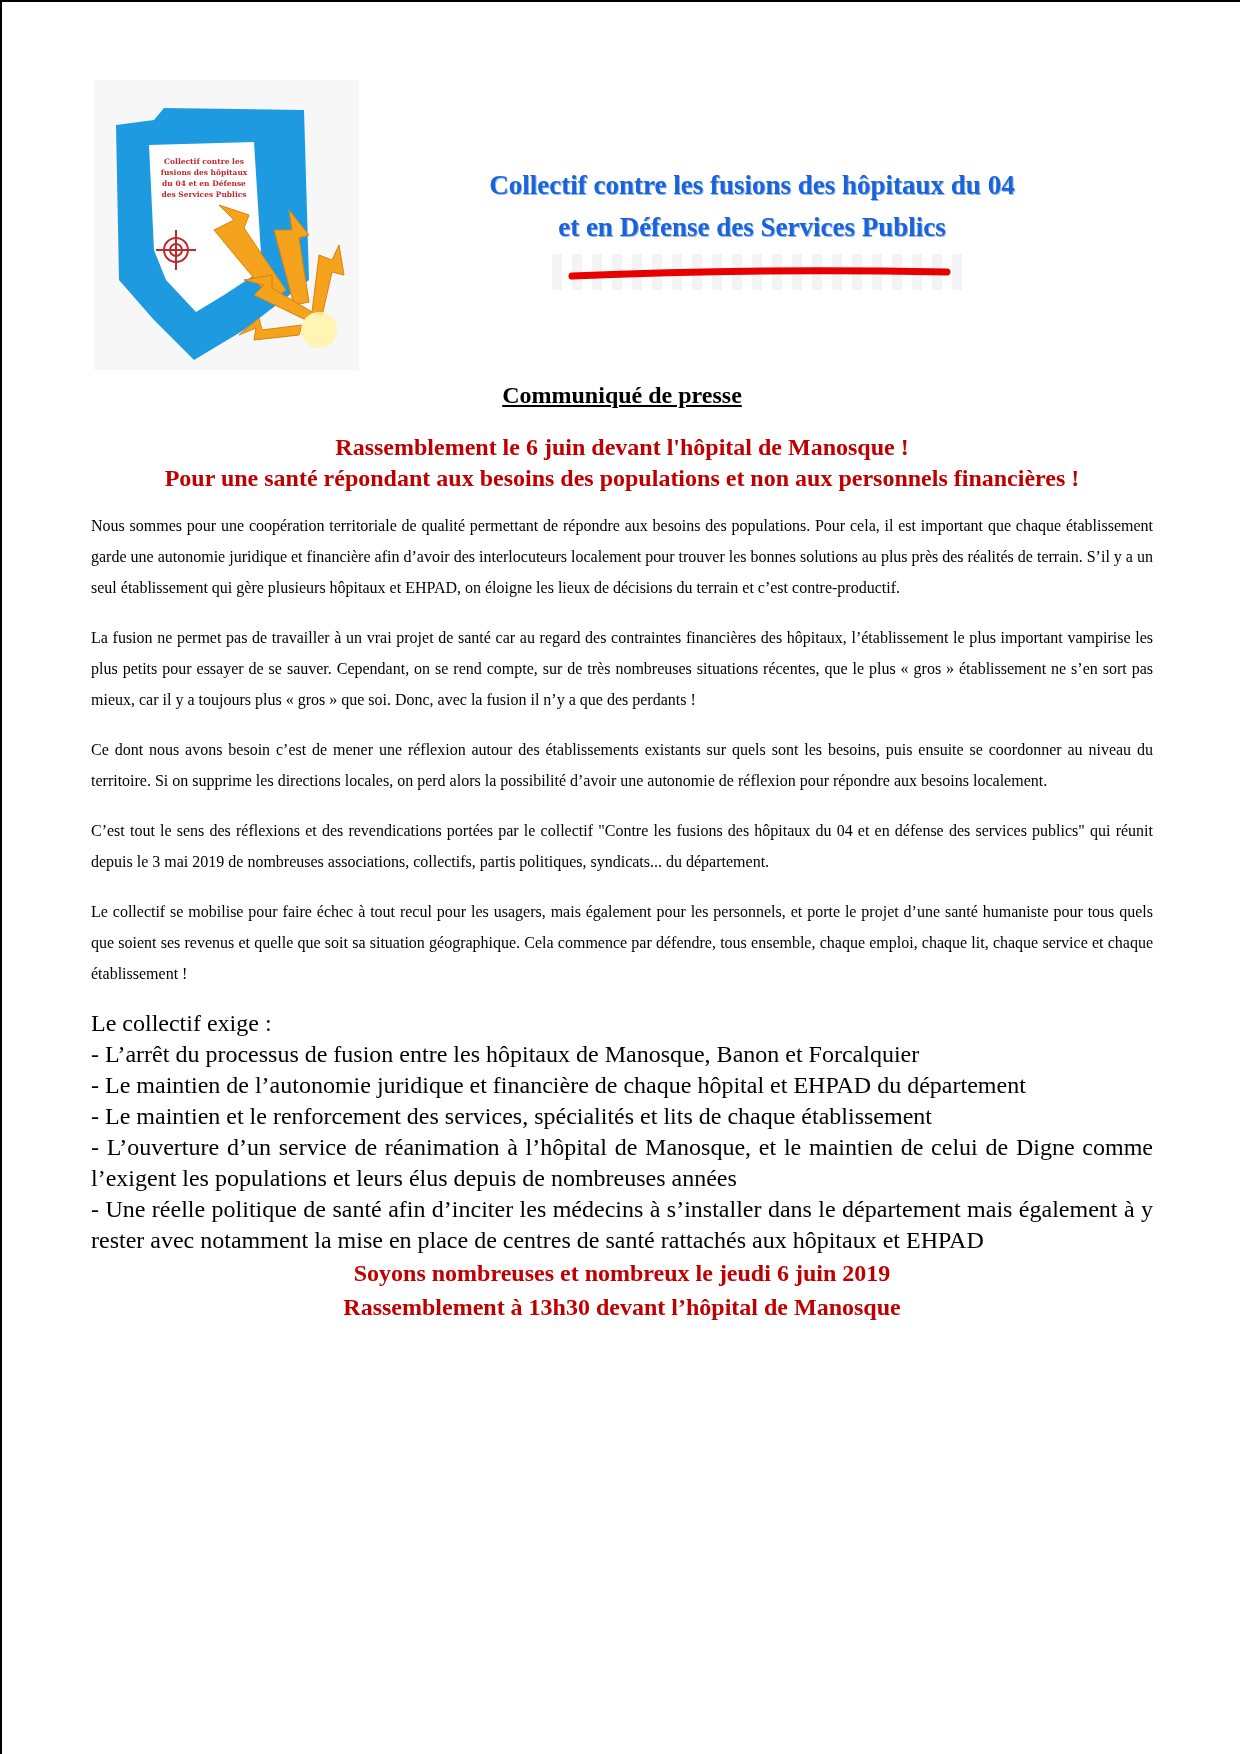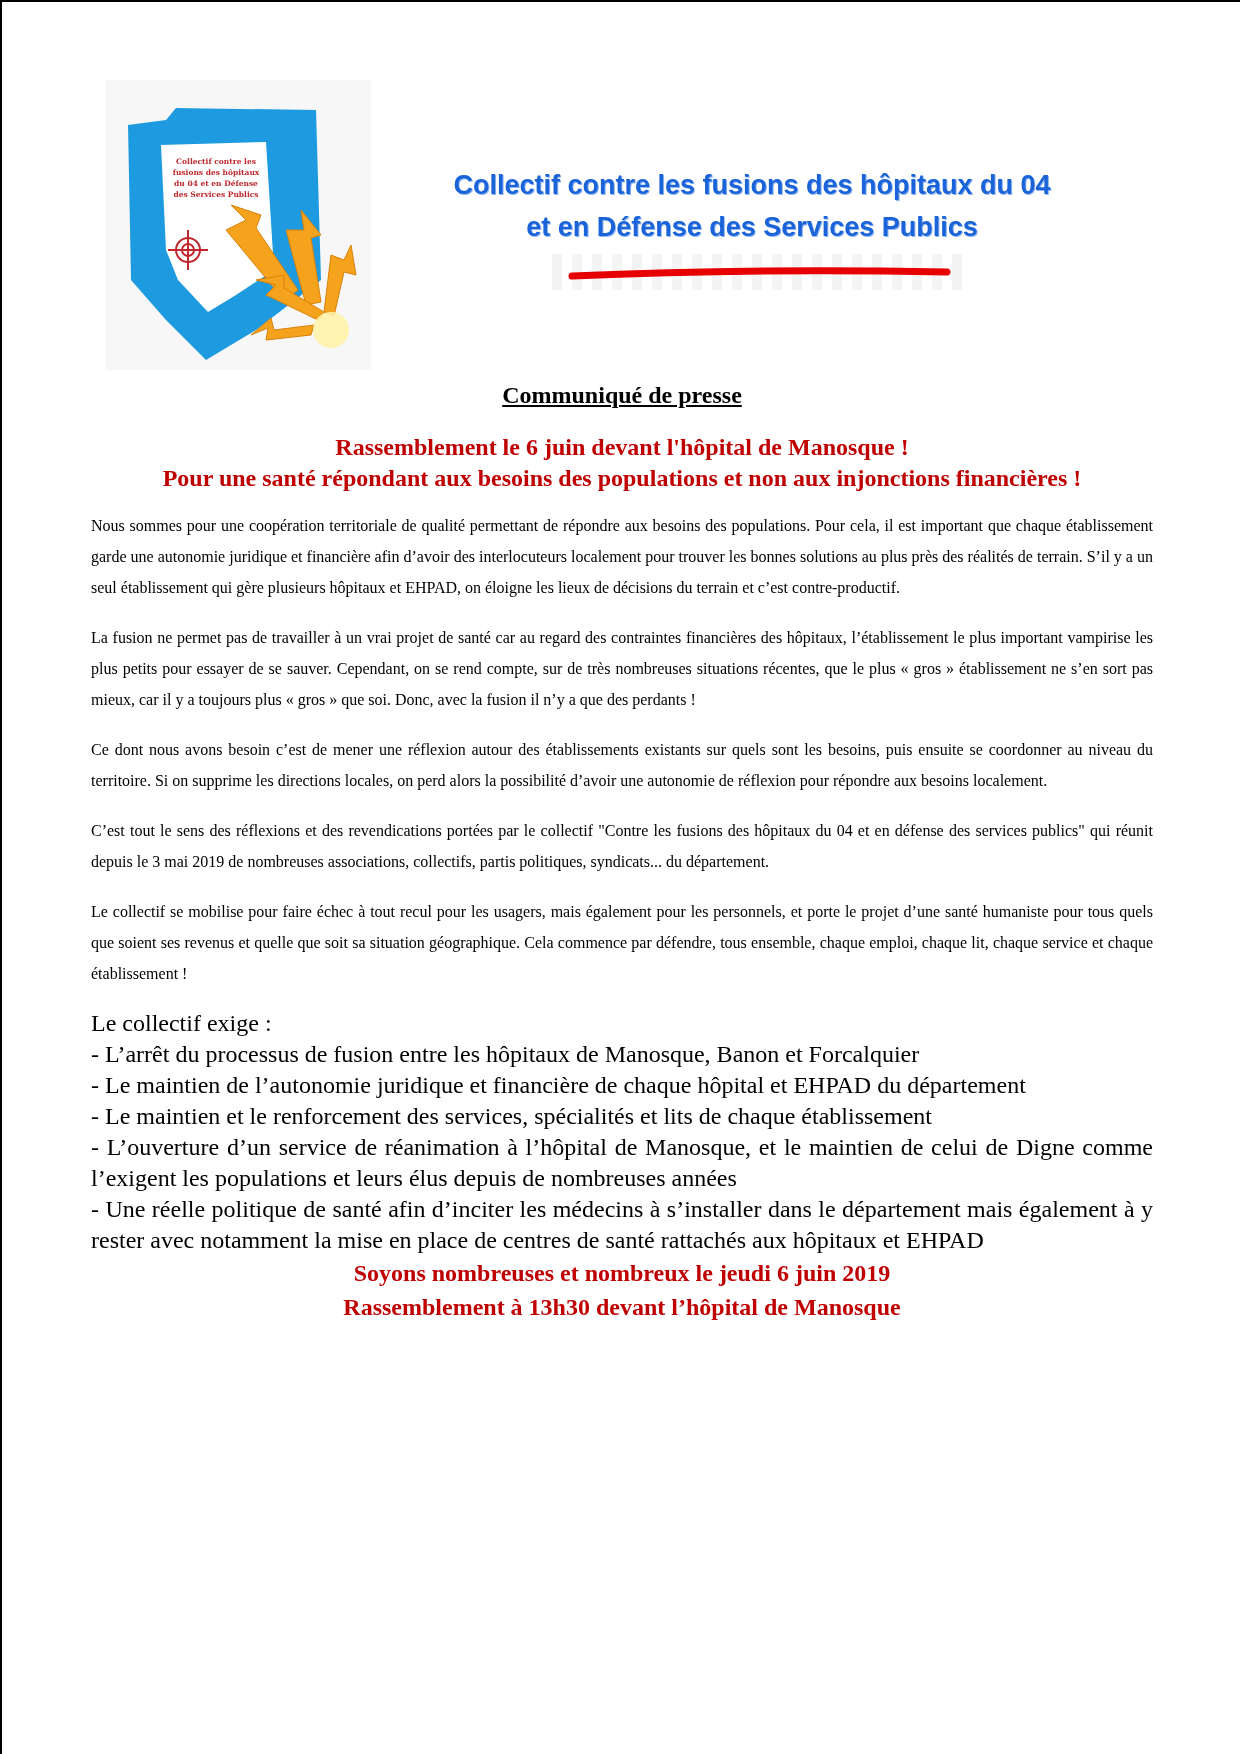--- a/index.html
+++ b/index.html
@@ -3,26 +3,26 @@
 <meta charset="utf-8">
 <style>
   html, body { margin: 0; padding: 0; background: #ffffff; }
   body { width: 1240px; height: 1754px; position: relative; overflow: hidden; }
   .page {
     position: absolute; left: 0; top: 0; width: 1238px; height: 1752px;
     border-top: 2px solid #000; border-left: 2px solid #000;
     background: #fff;
   }
   .logo {
-    position: absolute; left: 104px; top: 78px; width: 265px; height: 290px;
+    position: absolute; left: 92px; top: 78px; width: 265px; height: 290px;
   }
   .header-title {
     position: absolute; left: 360px; top: 162px; width: 780px;
     text-align: center;
-    font-family: Liberation Sans, sans-serif; font-weight: bold;
+    font-family: Liberation Serif, serif; font-weight: bold;
     color: #1a63d8; font-size: 27px; line-height: 42px;
     text-shadow: 1px 1px 0 #8fb6f0;
   }
   .header-underline {
     position: absolute; left: 550px; top: 252px; width: 420px; height: 36px;
     background: repeating-linear-gradient(90deg, #f4f4f4 0 10px, #ffffff 10px 20px);
   }
   .header-underline svg { position: absolute; left: 0; top: 0; }
   .doc {
     position: absolute; left: 89px; top: 378px; width: 1062px;
@@ -93,21 +93,21 @@
     <svg width="420" height="36" viewBox="0 0 420 36">
       <path d="M20 22 Q200 14 395 18" stroke="#e60000" stroke-width="7" stroke-linecap="round" fill="none"></path>
     </svg>
   </div>
 
   <div class="doc">
     <div class="press-label">Communiqué de presse</div>
 
     <div class="headline">
       <div>Rassemblement le 6 juin devant l'hôpital de Manosque !</div>
-      <div>Pour une santé répondant aux besoins des populations et non aux injonctions financières !</div>
+      <div>Pour une santé répondant aux besoins des populations et non aux personnels financières !</div>
     </div>
 
     <p class="para">Nous sommes pour une coopération territoriale de qualité permettant de répondre aux besoins des populations. Pour cela, il est important que chaque établissement garde une autonomie juridique et financière afin d’avoir des interlocuteurs localement pour trouver les bonnes solutions au plus près des réalités de terrain. S’il y a un seul établissement qui gère plusieurs hôpitaux et EHPAD, on éloigne les lieux de décisions du terrain et c’est contre-productif.</p>
     <p class="para">La fusion ne permet pas de travailler à un vrai projet de santé car au regard des contraintes financières des hôpitaux, l’établissement le plus important vampirise les plus petits pour essayer de se sauver. Cependant, on se rend compte, sur de très nombreuses situations récentes, que le plus « gros » établissement ne s’en sort pas mieux, car il y a toujours plus « gros » que soi. Donc, avec la fusion il n’y a que des perdants !</p>
     <p class="para">Ce dont nous avons besoin c’est de mener une réflexion autour des établissements existants sur quels sont les besoins, puis ensuite se coordonner au niveau du territoire. Si on supprime les directions locales, on perd alors la possibilité d’avoir une autonomie de réflexion pour répondre aux besoins localement.</p>
     <p class="para">C’est tout le sens des réflexions et des revendications portées par le collectif "Contre les fusions des hôpitaux du 04 et en défense des services publics" qui réunit depuis le 3 mai 2019 de nombreuses associations, collectifs, partis politiques, syndicats... du département.</p>
     <p class="para">Le collectif se mobilise pour faire échec à tout recul pour les usagers, mais également pour les personnels, et porte le projet d’une santé humaniste pour tous quels que soient ses revenus et quelle que soit sa situation géographique. Cela commence par défendre, tous ensemble, chaque emploi, chaque lit, chaque service et chaque établissement !</p>
 
     <div>
       <p class="demands-intro">Le collectif exige :</p>

